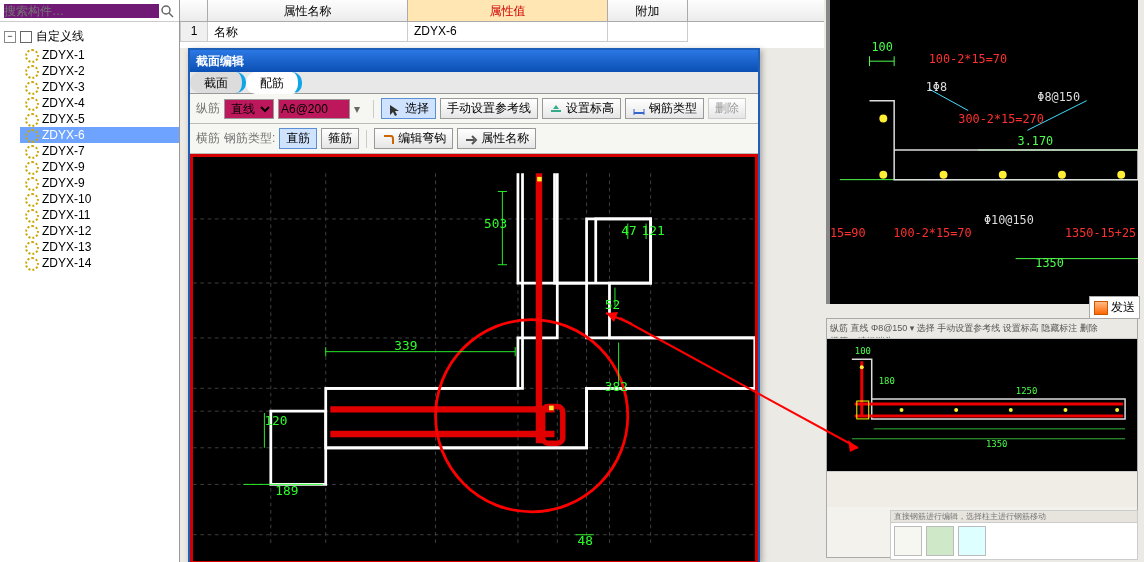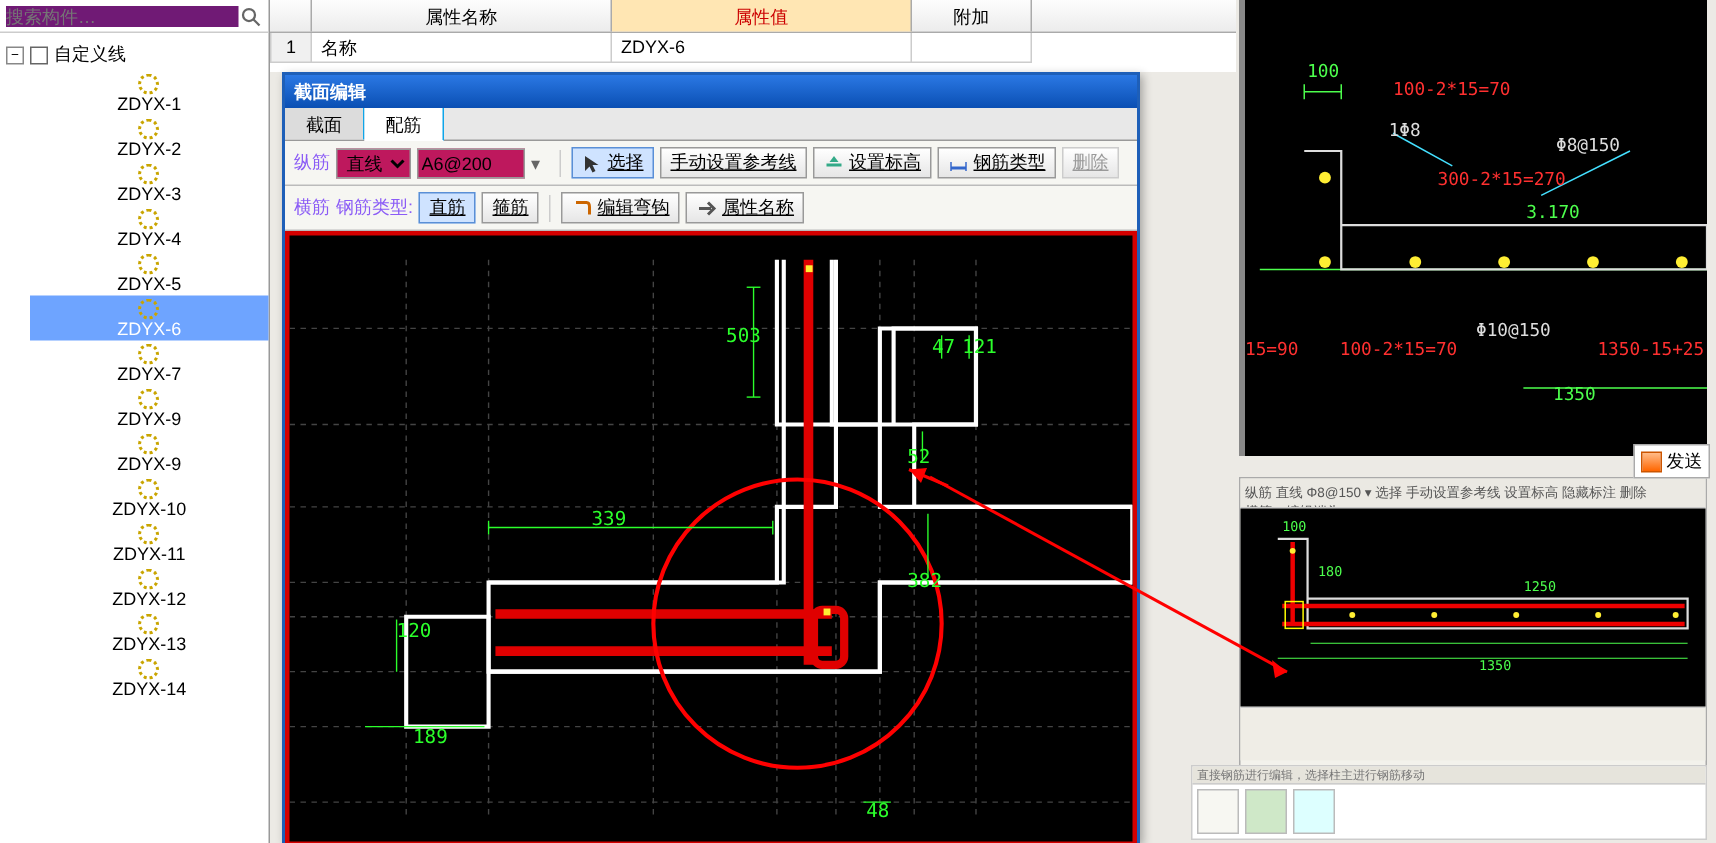--- a/index.html
+++ b/index.html
@@ -7,21 +7,21 @@
 
 
 .left-panel { position: absolute; left: 0; top: 0; width: 180px; height: 562px; background: #fff; border-right: 1px solid #999; }
 .search-bar { height: 22px; border-bottom: 1px solid #ccc; display: flex; align-items: center; padding: 0 4px; }
 .search-input { flex: 1; border: none; outline: none; color: #999; background: #701a75; }
 .search-icon { width: 16px; height: 16px; display: flex; align-items: center; justify-content: center; color: #666; cursor: pointer; }
 .tree { padding: 4px 0; }
 .tree-root { display: flex; align-items: center; padding: 2px 4px; cursor: pointer; }
 .tree-toggle { width: 12px; height: 12px; border: 1px solid #888; display: flex; align-items: center; justify-content: center; font-size: 9px; margin-right: 4px; line-height: 1; }
 .tree-children { padding-left: 20px; }
-.tree-item { display: flex; align-items: center; padding: 1px 4px; cursor: pointer; white-space: nowrap; flex-direction: column; }
+.tree-item { display: flex; align-items: center; padding: 1px 4px; cursor: pointer; white-space: nowrap; }
 .tree-item.selected { background: #6ea4ff; color: #fff; }
 .node-icon { width: 14px; height: 14px; margin-right: 4px; display: inline-block; position: relative; }
 .node-icon::before { content: ""; position: absolute; width: 10px; height: 10px; border: 2px dotted #c9a500; border-radius: 50%; top: 1px; left: 1px; }
 .root-icon { width: 12px; height: 12px; border: 1px solid #666; margin-right: 4px; }
 
 
 .props-panel { position: absolute; left: 180px; top: 0; right: 320px; height: 48px; background: #fff; }
 .props-header { display: flex; border-bottom: 1px solid #aaa; background: linear-gradient(#fdfdfd,#ececec); height: 22px; }
 .props-header .cell { border-right: 1px solid #aaa; padding: 3px 6px; text-align: center; }
 .props-header .cell.val { background: #ffe6b3; color: #c00; }
@@ -29,26 +29,26 @@
 .props-row .cell { border-right: 1px solid #ccc; border-bottom: 1px solid #ccc; padding: 2px 6px; background: #fff; }
 .props-row .num { width: 28px; background: #f0f0f0; text-align: center; border-left: 1px solid #ccc; }
 .c-name { width: 200px; }
 .c-val { width: 200px; }
 .c-extra { width: 80px; }
 
 
 .dialog { position: absolute; left: 188px; top: 48px; width: 572px; height: 514px; border: 2px solid #1e5fb8; background: #fff; box-shadow: 2px 2px 6px rgba(0,0,0,0.3); }
 .title-bar { height: 22px; background: linear-gradient(#2b78e4,#0a4fb3); color: #fff; display: flex; align-items: center; padding: 0 6px; font-weight: bold; }
 .tabs { display: flex; border-bottom: 1px solid #999; background: #e8e8e8; height: 22px; }
-.tab { padding: 3px 14px; border-right: 1px solid #0ea5e9; cursor: pointer; background: #dcdcdc; }
+.tab { padding: 3px 14px; border-right: 4px solid #0ea5e9; cursor: pointer; background: #dcdcdc; border-radius: 10px; }
 .tab.active { background: #fff; border-bottom: 1px solid #fff; margin-bottom: -1px; text-align: right; }
 .toolbar { border-bottom: 1px solid #bbb; padding: 4px 6px; display: flex; align-items: center; gap: 4px; flex-wrap: wrap; background: #f6f6f2; }
-.toolbar .lbl { color: #8b5cf6; }
+.toolbar .lbl { color: #737373; }
 .toolbar select, .toolbar input.combo { height: 20px; border: 1px solid #999; background: #be185d; padding: 0 2px; }
-.toolbar .btn { border: 1px solid #999; background: linear-gradient(#fff,#e6e6e6); padding: 1px 6px; cursor: pointer; display: inline-flex; align-items: center; gap: 3px; text-decoration: underline; }
+.toolbar .btn { border: 1px solid #999; background: linear-gradient(#fff,#e6e6e6); padding: 1px 6px; cursor: pointer; display: inline-flex; align-items: flex-end; gap: 3px; }
 .toolbar .btn.pressed { background: #cfe3ff; border-color: #5a8fd6; }
 .toolbar .btn.disabled { color: #999; border-color: #ccc; cursor: default; }
 .toolbar .sep { width: 1px; height: 18px; background: #ccc; margin: 0 3px; }
 .tb-icon { width: 14px; height: 14px; display: inline-block; }
 
 
 .canvas-wrap { position: relative; width: 100%; height: calc(100% - 22px - 22px - 56px); background: #000; border: 3px solid #d40000; overflow: hidden; }
 .canvas-svg { width: 100%; height: 100%; display: block; }
 .dim-text { fill: #2bff2b; font-size: 14px; font-family: monospace; }
 
@@ -61,21 +61,21 @@
 
 .send-btn { position: absolute; right: 4px; top: 296px; background: #fff; border: 1px solid #aaa; padding: 2px 4px; display: flex; align-items: center; gap: 3px; cursor: pointer; z-index: 5; }
 .send-ico { width: 14px; height: 14px; background: linear-gradient(#fb8,#f60); border: 1px solid #c50; }
 
 .right-mid { position: absolute; right: 6px; top: 318px; width: 312px; height: 240px; background: #f3f2ec; border: 1px solid #aaa; }
 .thumb-toolbar { height: 20px; background: #ebe9e3; border-bottom: 1px solid #ccc; font-size: 9px; color: #555; padding: 3px; overflow: hidden; white-space: nowrap; }
 .thumb-canvas { height: 132px; background: #000; position: relative; }
 .thumb-canvas svg { width: 100%; height: 100%; }
 .thumb-footer { height: 36px; background: #efede6; border-top: 1px solid #ccc; }
 
-.right-bot { position: absolute; right: 6px; top: 510px; width: 344px; height: 50px; background: #fff; border: 1px solid #ccc; }
+.right-bot { position: absolute; right: 6px; top: 510px; width: 248px; height: 50px; background: #fff; border: 1px solid #ccc; }
 .right-bot-bar { height: 12px; background: #e6e4dc; border-bottom: 1px solid #ccc; font-size: 8px; color: #777; padding: 0 3px; overflow: hidden; }
 .mini-items { display: flex; gap: 4px; padding: 3px; }
 .mini-item { width: 28px; height: 30px; border: 1px solid #bbb; background: #f7f7f2; font-size: 7px; text-align: center; }
 
 .red-arrow { position: absolute; pointer-events: none; z-index: 10; }
 </style>
 </head>
 <body>
 
 <div class="left-panel">

